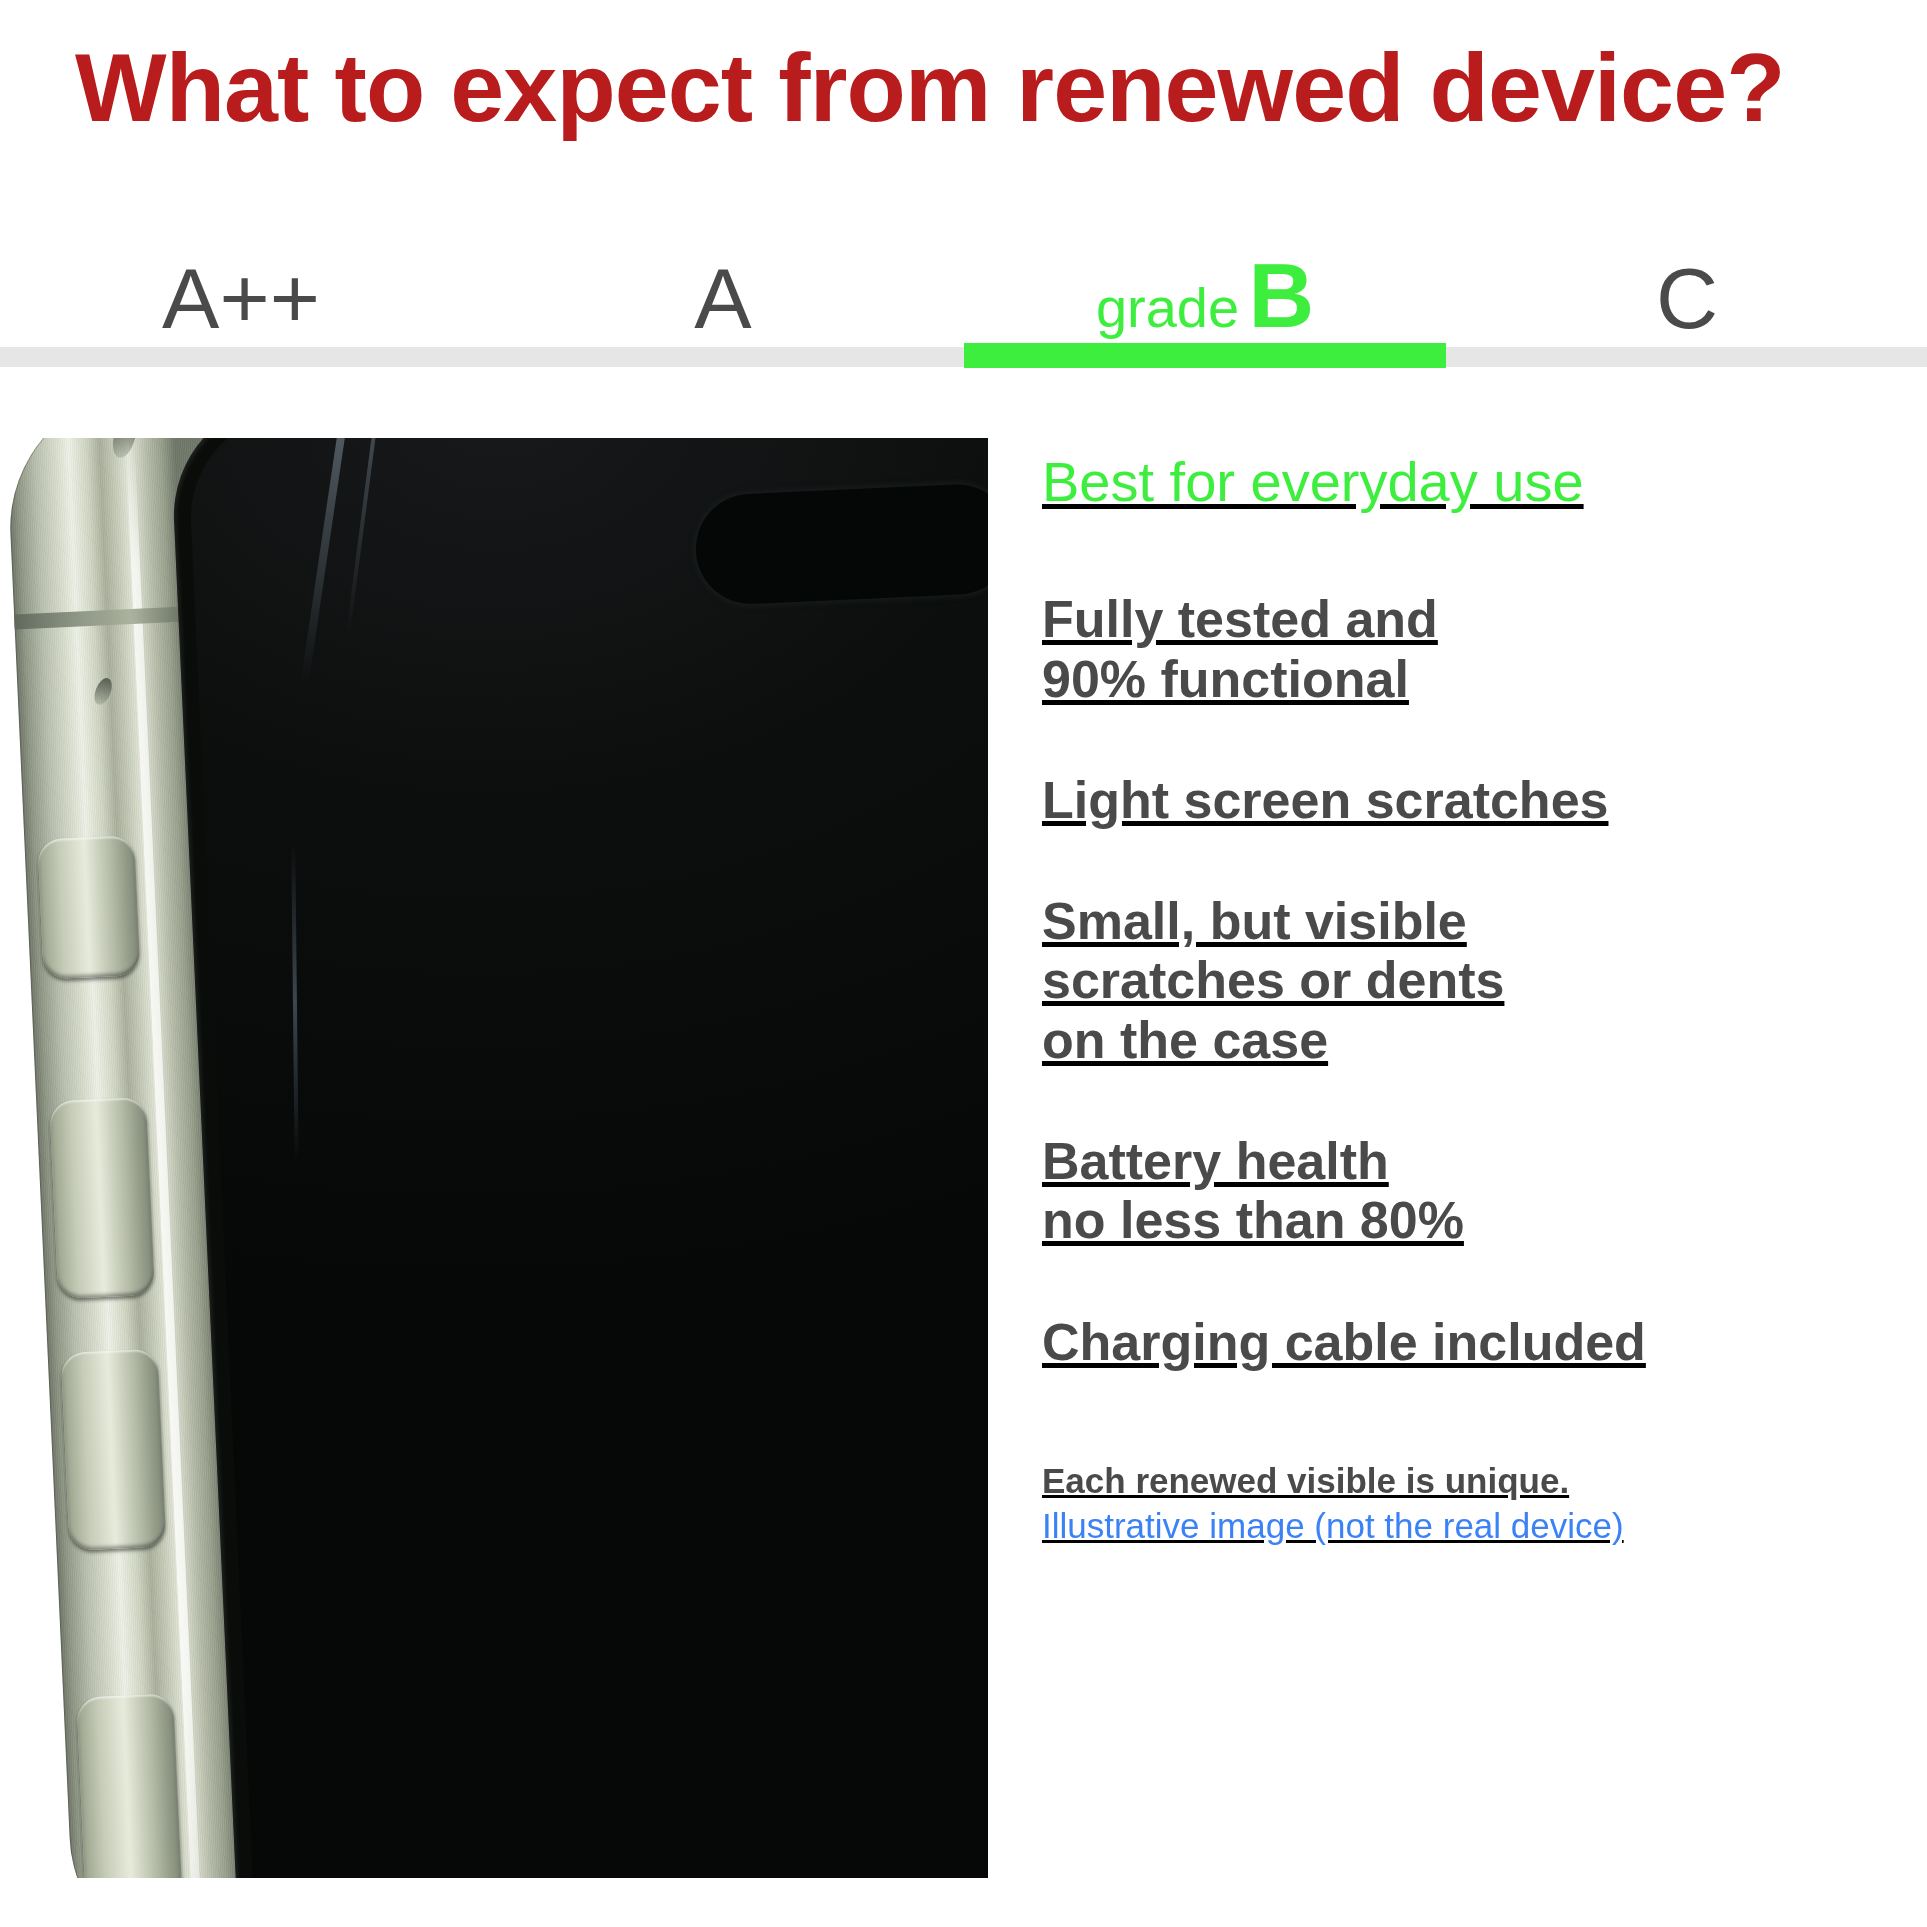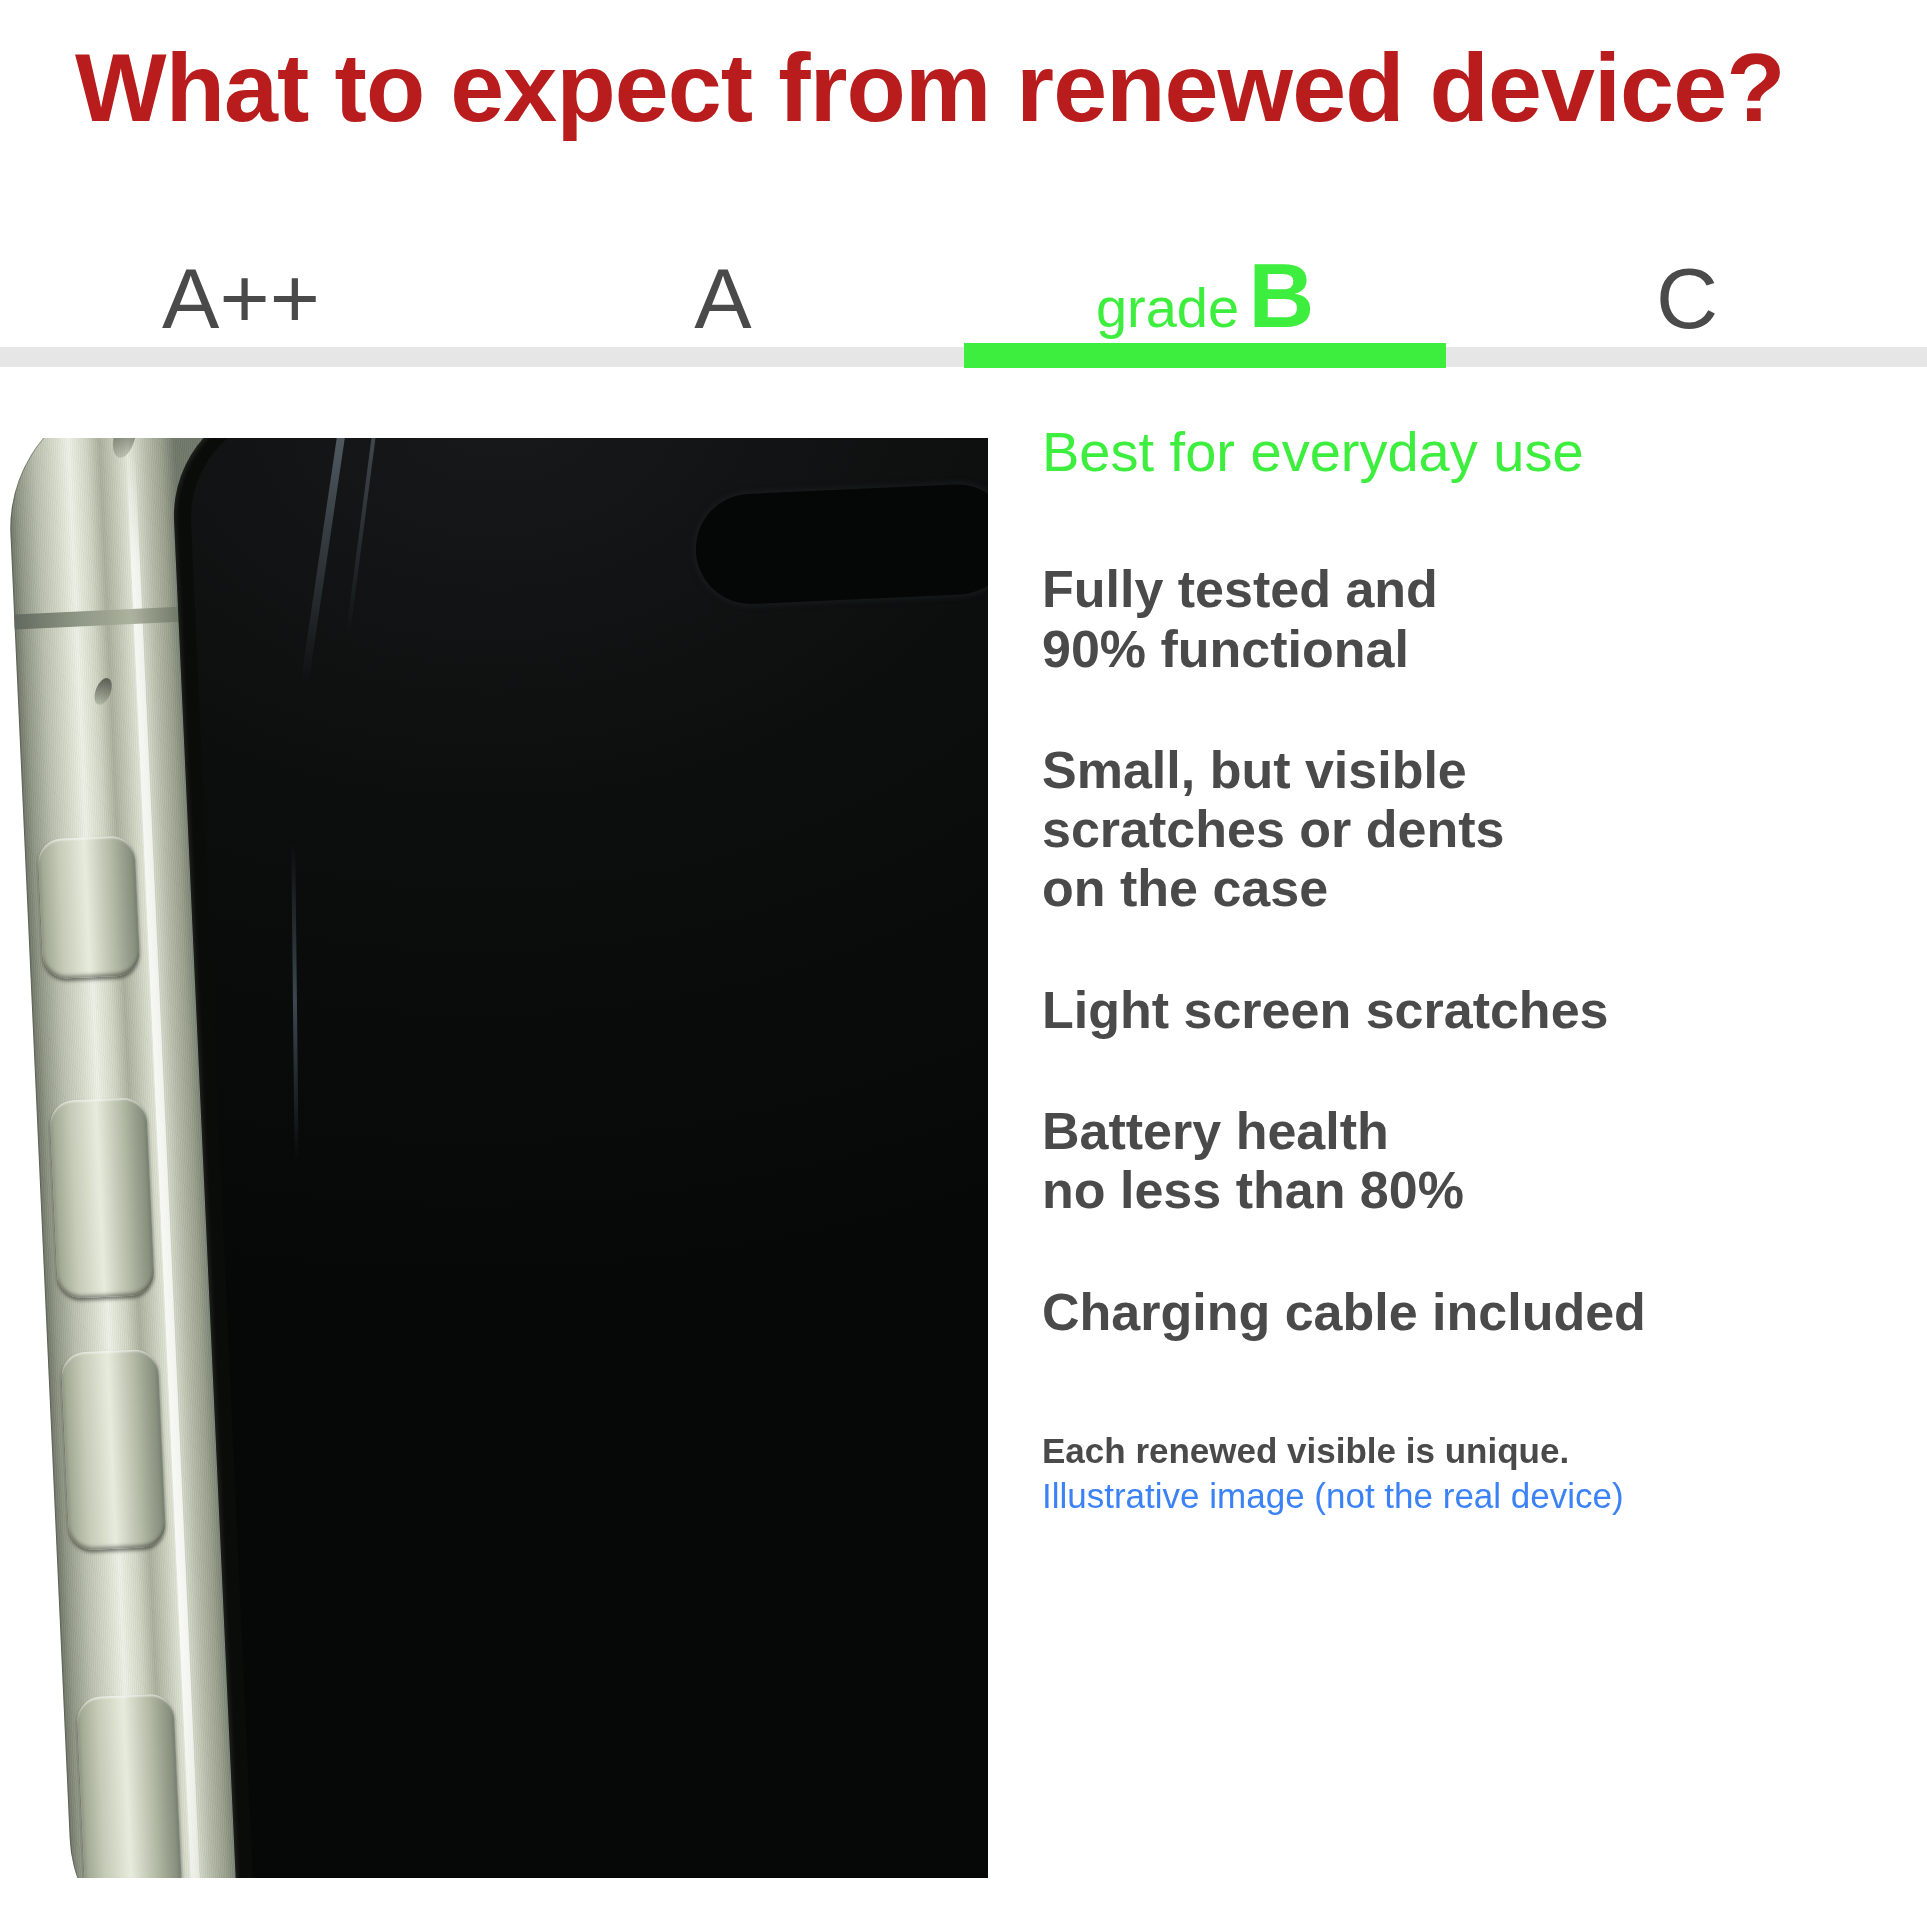--- a/index.html
+++ b/index.html
@@ -270,22 +270,23 @@
   }
   .side-btn.mute  { top: 446px;  height: 140px; }
   .side-btn.volup { top: 708px;  height: 198px; }
   .side-btn.voldn { top: 960px; height: 198px; }
   .side-btn.power { top: 1305px; height: 235px; }
 
   
   .panel {
     position: absolute;
     left: 1042px;
-    top: 420px;
+    top: 450px;
     width: 839px;
+    text-decoration: underline;
   }
   .panel-headline {
     font-size: 56px;
     color: #3eee3e;
     font-weight: normal;
     line-height: 1.15;
     margin: 0 0 76px 0;
   }
   .feature {
     font-size: 52px;
@@ -373,24 +374,24 @@
 
   </div>
 </div>
 
 <div class="panel">
 
   <div class="panel-headline">Best for everyday use</div>
 
   <div class="feature">Fully tested and
 90% functional</div>
+  <div class="feature">Light screen scratches</div>
   <div class="feature">Small, but visible
 scratches or dents
 on the case</div>
-  <div class="feature">Light screen scratches</div>
   <div class="feature">Battery health
 no less than 80%</div>
   <div class="feature">Charging cable included</div>
 
   <div class="footnote-block">
     <p class="footnote-strong">Each renewed visible is unique.</p>
     <p class="footnote-regular">Illustrative image (not the real device)</p>
   </div>
 
 </div>

